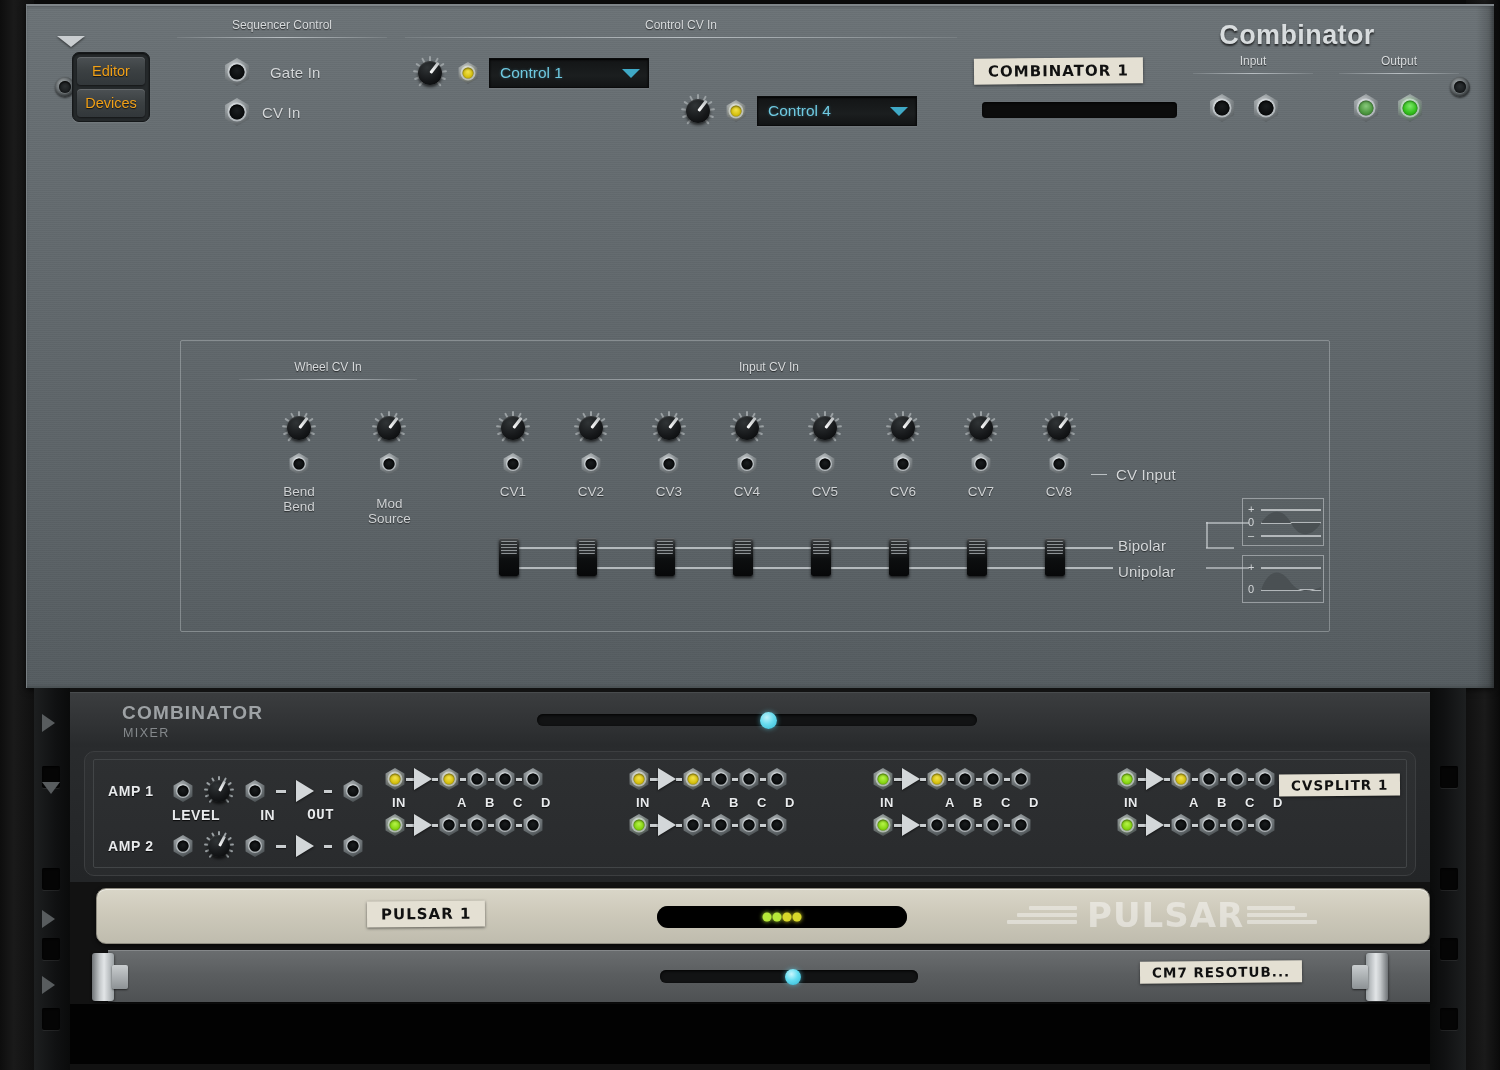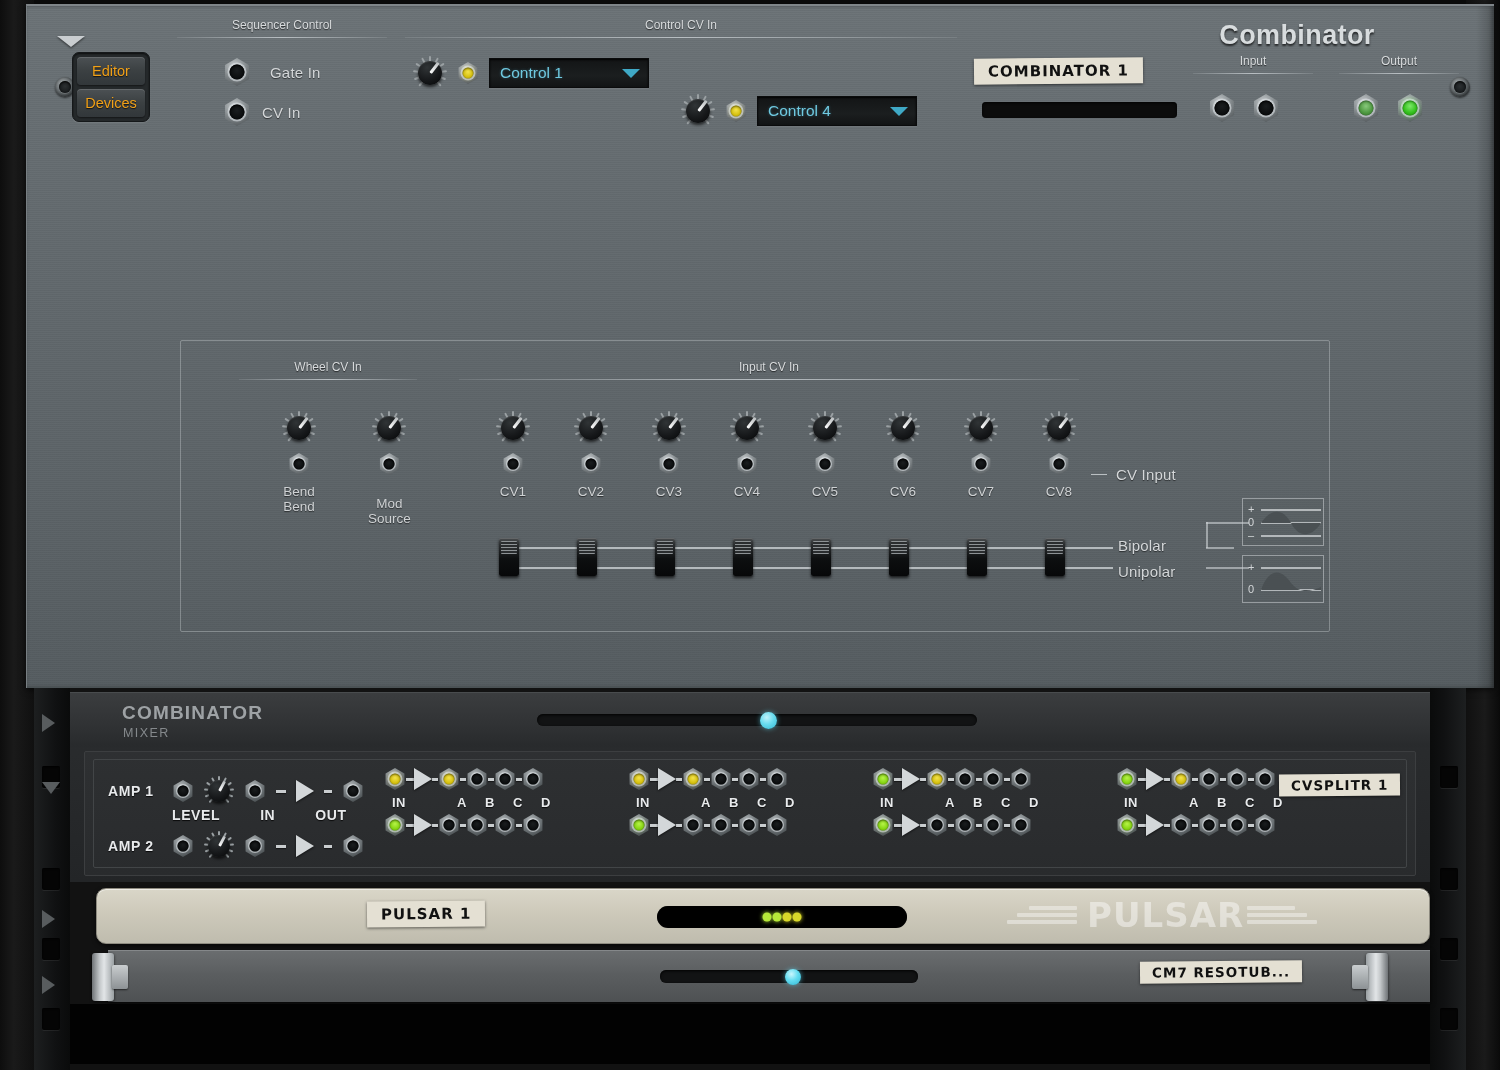--- a/index.html
+++ b/index.html
@@ -245,21 +245,21 @@
   .combi-dot{
     position:absolute; width:17px; height:17px; border-radius:50%;
     background:radial-gradient(circle at 40% 32%, #bff2fb 0%, #68dbee 45%, #35b9d4 100%);
     box-shadow:0 0 5px rgba(90,215,240,.6);
     cursor:pointer;
   }
 
   .mix-area{
     position:absolute; left:14px; right:14px; top:58px; height:125px;
     background:linear-gradient(180deg,#2e3032 0%,#292b2d 100%);
-    border:1px solid #3c3e40; border-radius:2px;
+    border:1px solid #3c3e40; border-radius:10px;
   }
   .mix-inner{
     position:absolute; left:8px; top:7px; right:8px; bottom:7px;
     border:1px solid #424547; border-radius:2px;
   }
   .dev-lbl{ color:#e8eaec; font-size:14px; font-weight:bold; letter-spacing:.6px; text-shadow:0 1px 1px rgba(0,0,0,.8); }
   .dev-lbl.sm{ font-size:13px; }
 
   .arrow-r{
     width:0;height:0;
@@ -806,21 +806,21 @@
             </div>
             <div class="jack dark sm"></div>
             <div class="wire" style="width:10px;"></div>
             <div class="arrow-r"></div>
             <div class="wire" style="width:8px;"></div>
             <div class="jack dark sm"></div>
           </div>
           <div style="position:absolute; left:78px; top:47px; display:flex; gap:22px;">
             <div class="dev-lbl">LEVEL</div>
             <div class="dev-lbl" style="margin-left:18px;">IN</div>
-            <div class="dev-lbl" style="margin-left:18px;">OUT</div>
+            <div class="dev-lbl" style="margin-left:10px;font-family:Liberation Mono, monospace;">OUT</div>
           </div>
 
           <div style="position:absolute; left:14px; top:71px; display:flex; align-items:center; gap:10px;">
             <div class="dev-lbl" style="width:54px;">AMP 2</div>
             <div class="jack dark sm"></div>
             <div class="knob small">
               <div class="ticks">
                   <i style="transform: rotate(-140deg);"></i>
                   <i style="transform: rotate(-112deg);"></i>
                   <i style="transform: rotate(-84deg);"></i>

